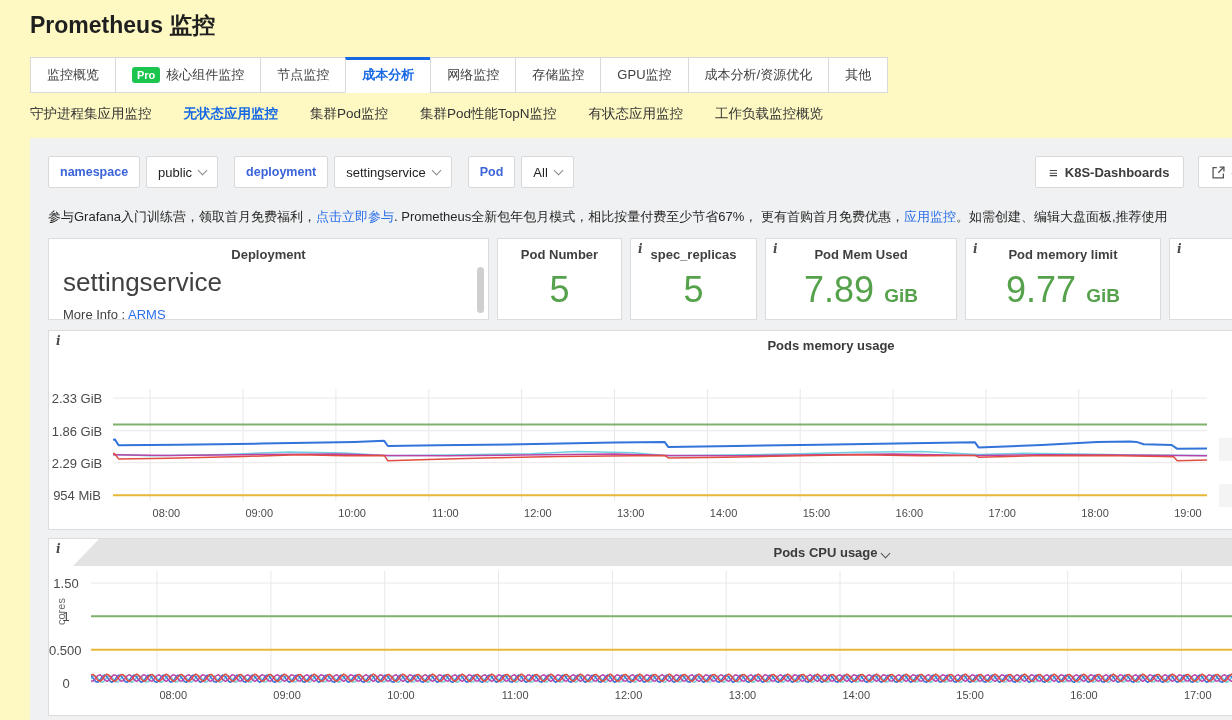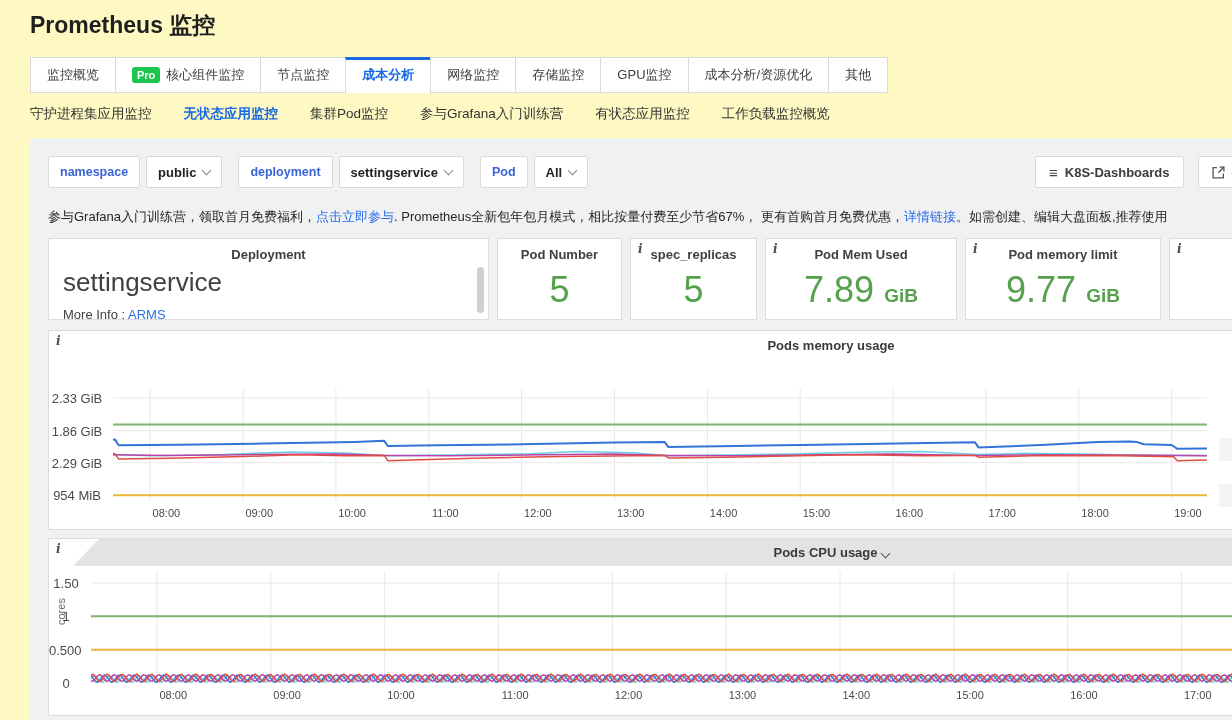--- a/index.html
+++ b/index.html
@@ -17,21 +17,21 @@
 
   
   .subtabrow{position:absolute;left:30px;top:102px;display:flex;gap:32px;font-size:13.5px;}
   .subtab{color:#333;cursor:pointer;padding:3px 0;}
   .subtab.active{color:#1668e3;font-weight:700;}
 
   .graybg{position:absolute;left:30px;top:138px;width:1202px;height:582px;background:#f0f1f2;}
 
   
   .filters{position:absolute;left:48px;top:156px;display:flex;align-items:center;}
-  .fchip,.fdrop{height:30px;display:flex;align-items:center;background:#fff;border:1px solid #d9d9d9;border-radius:2px;padding:0 11px;font-size:13px;font-weight:bold;}
+  .fchip,.fdrop{height:30px;display:flex;align-items:center;background:#fff;border:1px solid #d9d9d9;border-radius:2px;padding:0 11px;font-size:13px;}
   .fchip{color:#3b64d9;font-weight:600;font-size:12.5px;}
   .fdrop{color:#222;cursor:pointer;}
   .caret{width:6px;height:6px;border-right:1.5px solid #8a8a8a;border-bottom:1.5px solid #8a8a8a;transform:rotate(45deg);display:inline-block;margin-left:7px;margin-top:-4px;}
   .gap6{width:6px;} .gap16{width:16px;}
 
   .topbtns{position:absolute;top:156px;left:1035px;display:flex;gap:14px;}
   .btn{height:30px;display:flex;align-items:center;gap:7px;background:#fff;border:1px solid #d9d9d9;border-radius:2px;padding:0 13px;font-size:13px;color:#3c3c3c;font-weight:600;cursor:pointer;white-space:nowrap;}
   .hamburger{font-size:15px;color:#444;}
 
   
@@ -96,21 +96,21 @@
       </div>
     <div class="tab">
         <span>其他</span>
       </div>
   </div>
 
   <div class="subtabrow">
     <div class="subtab">守护进程集应用监控</div>
     <div class="subtab active">无状态应用监控</div>
     <div class="subtab">集群Pod监控</div>
-    <div class="subtab">参与Grafana入门训练营</div>
+    <div class="subtab">集群Pod性能TopN监控</div>
     <div class="subtab">有状态应用监控</div>
     <div class="subtab">工作负载监控概览</div>
   </div>
 
   <div class="graybg"></div>
 
   <div class="filters">
     <div class="fchip">namespace</div>
     <div class="gap6"></div>
     <div class="fdrop">
@@ -141,21 +141,21 @@
     <div class="btn" style="width:90px;">
         <svg width="13" height="13" viewBox="0 0 12 12">
           <path d="M4.5 1.5H1v9.5h9.5V7" stroke="#555" stroke-width="1.2" fill="none"></path>
           <path d="M7 1h4v4" stroke="#555" stroke-width="1.2" fill="none"></path>
           <path d="M11 1L5.8 6.2" stroke="#555" stroke-width="1.2" fill="none"></path>
         </svg>
         <span>导入(</span>
       </div>
   </div>
 
-  <div class="banner"><span>参与Grafana入门训练营，领取首月免费福利，</span><span class="link">点击立即参与</span><span>. Prometheus全新包年包月模式，相比按量付费至少节省67%， 更有首购首月免费优惠，</span><span class="link">详情链接</span><span>。如需创建、编辑大盘面板,推荐使用</span></div>
+  <div class="banner"><span>参与Grafana入门训练营，领取首月免费福利，</span><span class="link">点击立即参与</span><span>. Prometheus全新包年包月模式，相比按量付费至少节省67%， 更有首购首月免费优惠，</span><span class="link">应用监控</span><span>。如需创建、编辑大盘面板,推荐使用</span></div>
 
   <div class="panel" style="left:48px;top:238px;width:441px;height:82px;">
     <div class="stat-title">Deployment</div>
     <div class="dep-value">settingservice</div>
     <div class="more-info"><span>More Info :</span> <span class="link">ARMS</span></div>
     <div class="vscroll"></div>
   </div>
 
   <div class="panel" style="left:497px;top:238px;width:125px;height:82px;">
     <div class="stat-title">Pod Number</div>

